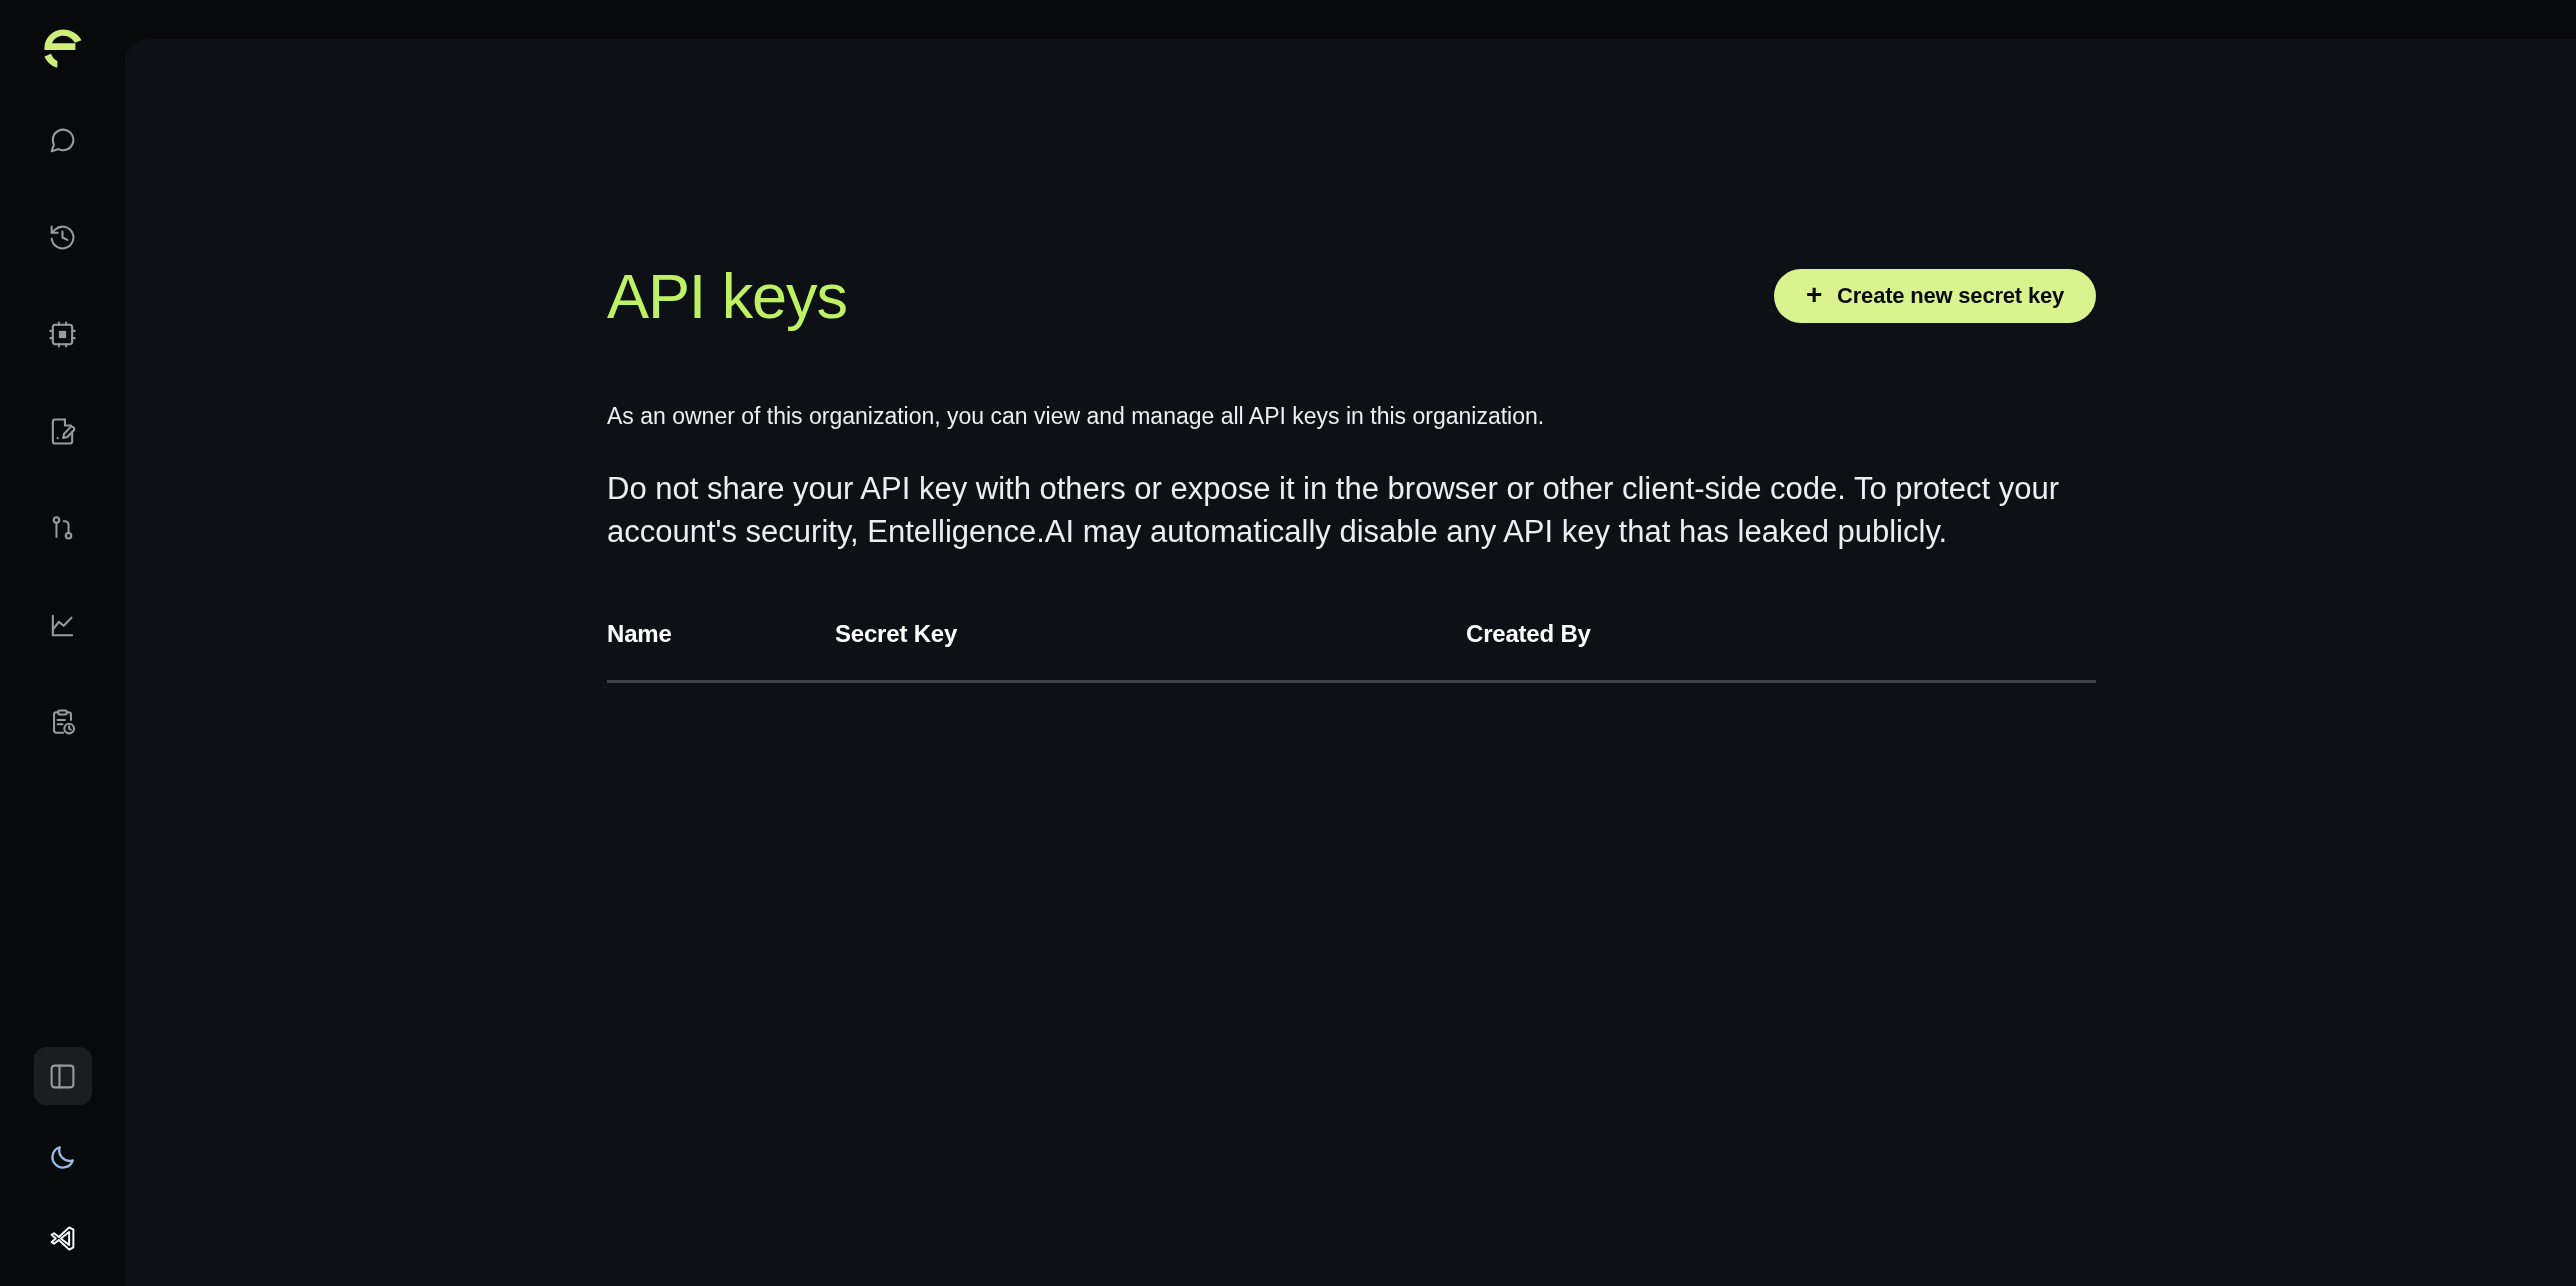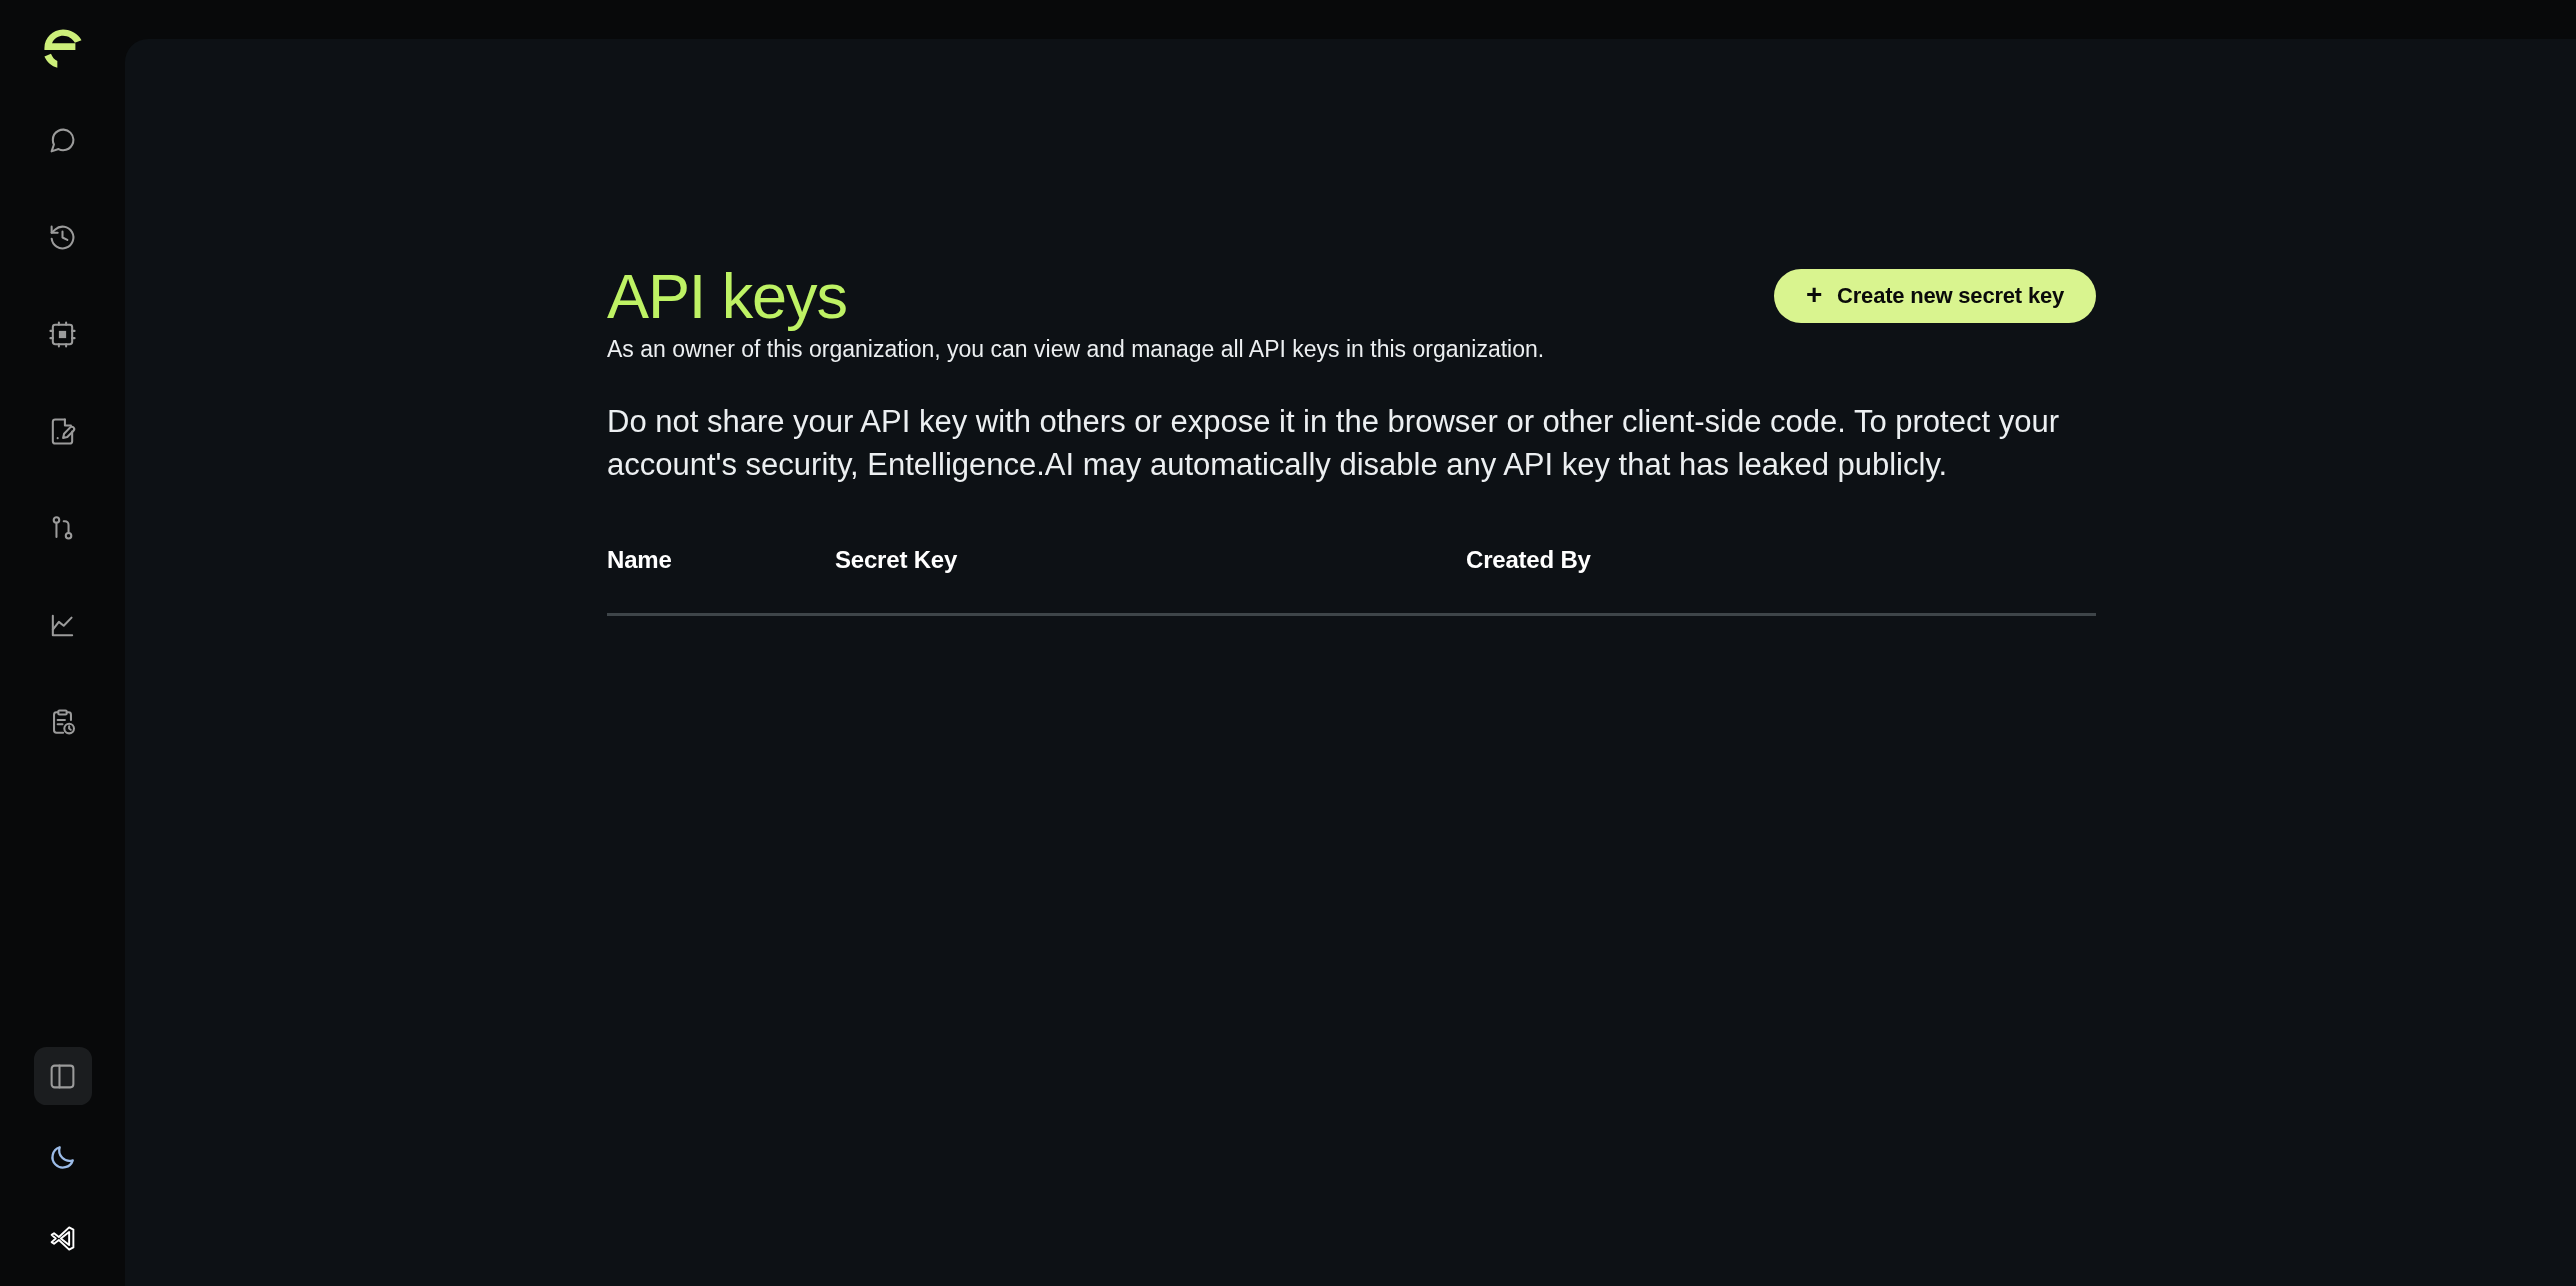--- a/index.html
+++ b/index.html
@@ -130,39 +130,40 @@
   }
   .create-btn .plus {
     font-size: 28px;
     font-weight: 700;
     line-height: 1;
     position: relative;
     top: -0.9px;
   }
 
   .desc {
+    margin-top: 67px;
     color: #eceff1;
     font-size: 23px;
     line-height: 1;
   }
   .desc-2 {
     margin-top: 39px;
     color: #eceff1;
     font-size: 31px;
     line-height: 43px;
     max-width: 1485px;
   }
 
   .keys-table {
     margin-top: 60px;
     width: 1489px;
   }
   .table-head {
     display: flex;
-    align-items: flex-start;
+    align-items: center;
     height: 44px;
     padding-bottom: 1.8px;
   }
   .th {
     color: #ffffff;
     font-size: 24px;
     font-weight: 700;
     letter-spacing: -0.2px;
   }
   .col-name   { width: 228px; flex: 0 0 228px; }

